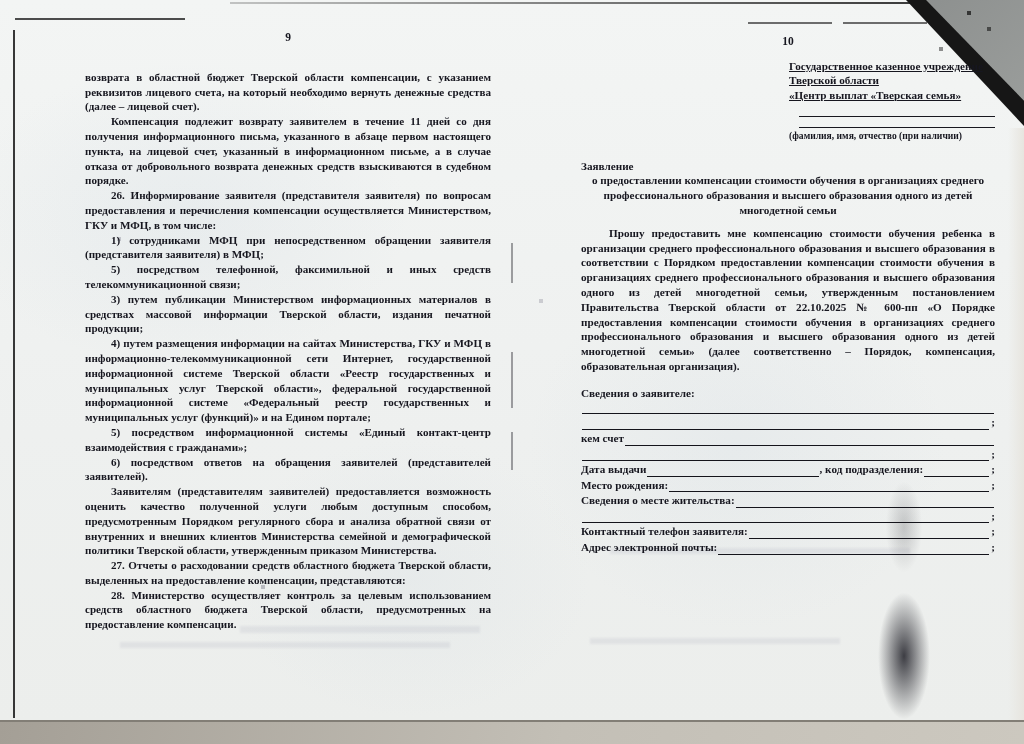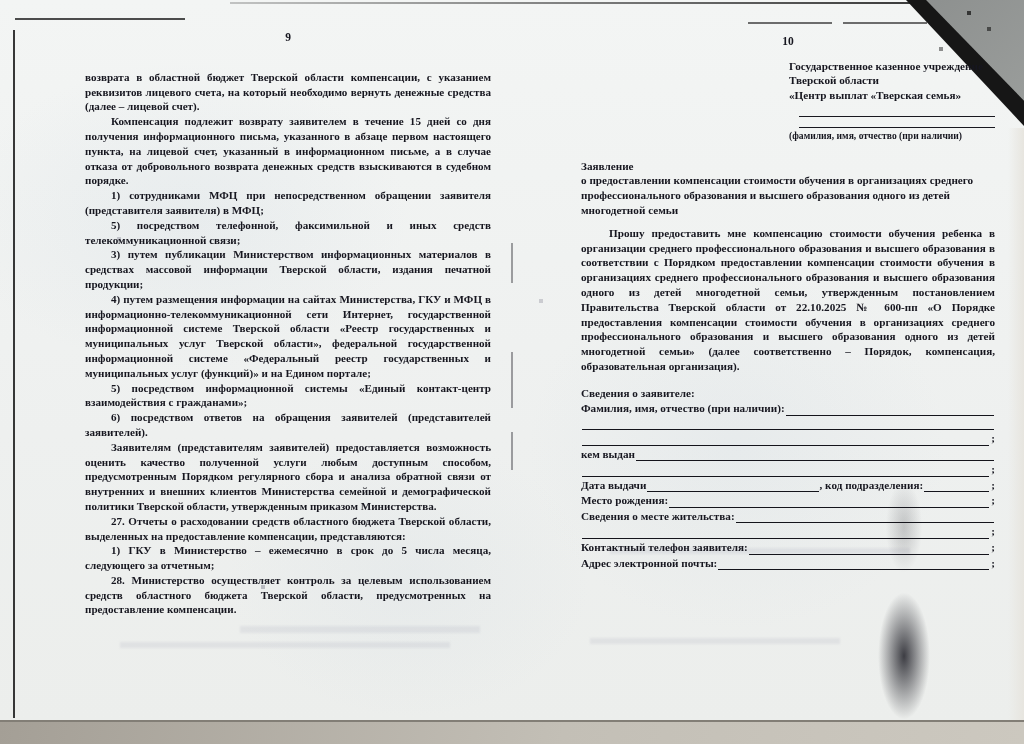--- a/index.html
+++ b/index.html
@@ -58,27 +58,27 @@
   .page-left{left:85px;top:30px;width:406px;font-size:11.1px;line-height:14.8px;}
   .page-right{left:545px;top:34px;width:414px;font-size:11.2px;line-height:14.8px;margin-left:36px;}
   .pagenum{text-align:center;font-size:11.5px;}
   .ptext{margin-top:25px;}
   .par{text-align:justify;text-indent:26px;margin:0;}
   .par.noindent{text-indent:0;}
   
   .appendix{margin:23px 0 0 auto;width:206px;line-height:14.2px;}
   .appendix .ap-title{text-align:left;}
   .appendix .ap-body{text-align:justify;}
-  .org{margin:10px 0 0 auto;width:206px;line-height:14.6px;}
+  .org{margin:10px 0 0 auto;width:206px;line-height:14.6px;text-decoration:underline;}
   .org div{white-space:nowrap;}
   .sigline{margin:13px 0 0 auto;width:196px;height:0;border-top:1.7px solid #18181f;}
   .sigline2{margin-top:10px;}
   .sigcap{margin:2px 0 0 auto;width:206px;font-size:9.6px;line-height:11px;}
   .title{margin-top:18px;text-align:left;}
-  .subtitle{}
+  .subtitle{text-align:center;}
   .bodypar{margin-top:8px;text-align:justify;text-indent:28px;}
   
   .form{margin-top:12px;line-height:14.6px;}
   .frow{display:flex;align-items:flex-end;margin-bottom:1px;}
   .frow .lbl{white-space:nowrap;}
   .fill{flex:1 1 auto;border-bottom:1.7px solid #14141b;height:12px;min-width:8px;margin:0 1px;}
   .f34{flex:0 0 34px;}
   .f42{flex:0 0 42px;}
   .f56{flex:0 0 56px;}
   .f130{flex:1.4 1 80px;}
@@ -103,30 +103,30 @@
 <div class="ghost g1"></div>
 <div class="ghost g2"></div>
 <div class="ghost g3"></div>
 <div class="ghost g4"></div>
 <div class="specks"></div>
 
 <div class="page page-left">
   <div class="pagenum">9</div>
   <div class="ptext">
     <p class="par noindent">возврата в областной бюджет Тверской области компенсации, с указанием реквизитов лицевого счета, на который необходимо вернуть денежные средства (далее – лицевой счет).</p>
-    <p class="par">Компенсация подлежит возврату заявителем в течение 15 дней со дня получения информационного письма, указанного в абзаце первом настоящего пункта, на лицевой счет, указанный в информационном письме, а в случае отказа от добровольного возврата денежных средств взыскиваются в судебном порядке.</p>
+    <p class="par">Компенсация подлежит возврату заявителем в течение 11 дней со дня получения информационного письма, указанного в абзаце первом настоящего пункта, на лицевой счет, указанный в информационном письме, а в случае отказа от добровольного возврата денежных средств взыскиваются в судебном порядке.</p>
+    <p class="par">26. Информирование заявителя (представителя заявителя) по вопросам предоставления и перечисления компенсации осуществляется Министерством, ГКУ и МФЦ, в том числе:</p>
     <p class="par">1) сотрудниками МФЦ при непосредственном обращении заявителя (представителя заявителя) в МФЦ;</p>
     <p class="par">5) посредством телефонной, факсимильной и иных средств телекоммуникационной связи;</p>
     <p class="par">3) путем публикации Министерством информационных материалов в средствах массовой информации Тверской области, издания печатной продукции;</p>
     <p class="par">4) путем размещения информации на сайтах Министерства, ГКУ и МФЦ в информационно-телекоммуникационной сети Интернет, государственной информационной системе Тверской области «Реестр государственных и муниципальных услуг Тверской области», федеральной государственной информационной системе «Федеральный реестр государственных и муниципальных услуг (функций)» и на Едином портале;</p>
     <p class="par">5) посредством информационной системы «Единый контакт-центр взаимодействия с гражданами»;</p>
     <p class="par">6) посредством ответов на обращения заявителей (представителей заявителей).</p>
     <p class="par">Заявителям (представителям заявителей) предоставляется возможность оценить качество полученной услуги любым доступным способом, предусмотренным Порядком регулярного сбора и анализа обратной связи от внутренних и внешних клиентов Министерства семейной и демографической политики Тверской области, утвержденным приказом Министерства.</p>
     <p class="par">27. Отчеты о расходовании средств областного бюджета Тверской области, выделенных на предоставление компенсации, представляются:</p>
-    <p class="par">1) ГКУ в Министерство – ежемесячно в срок до 5 числа месяца, следующего за отчетным;</p>
     <p class="par">28. Министерство осуществляет контроль за целевым использованием средств областного бюджета Тверской области, предусмотренных на предоставление компенсации.</p>
   </div>
 </div>
 
 <div class="page page-right">
   <div class="pagenum">10</div>
 
 
   <div class="org">
     <div>Государственное казенное учреждение</div>
@@ -141,32 +141,28 @@
   <div class="title">Заявление</div>
   <div class="subtitle">о предоставлении компенсации стоимости обучения в организациях среднего профессионального образования и высшего образования одного из детей многодетной семьи</div>
 
   <p class="bodypar">Прошу предоставить мне компенсацию стоимости обучения ребенка в организации среднего профессионального образования и высшего образования в соответствии с Порядком предоставлении компенсации стоимости обучения в организациях среднего профессионального образования и высшего образования одного из детей многодетной семьи, утвержденным постановлением Правительства Тверской области от 22.10.2025 № 600-пп «О Порядке предоставления компенсации стоимости обучения в организациях среднего профессионального образования и высшего образования одного из детей многодетной семьи» (далее соответственно – Порядок, компенсация, образовательная организация).</p>
 
   <div class="form">
     <div class="frow">
       <span class="lbl">Сведения о заявителе:</span>
     </div>
     <div class="frow">
-      <span class="lbl">Фамилия, имя, отчество (при наличии):</span>
-      <span class="fill"></span>
-    </div>
-    <div class="frow">
-      <span class="fill"></span>
-    </div>
-    <div class="frow">
-      <span class="fill"></span>
-      <span class="punct">;</span>
-    </div>
-    <div class="frow">
-      <span class="lbl">кем выдан</span>
+      <span class="fill"></span>
+    </div>
+    <div class="frow">
+      <span class="fill"></span>
+      <span class="punct">;</span>
+    </div>
+    <div class="frow">
+      <span class="lbl">кем счет</span>
       <span class="fill"></span>
     </div>
     <div class="frow">
       <span class="fill"></span>
       <span class="punct">;</span>
     </div>
     <div class="frow">
       <span class="lbl">Дата выдачи</span>
       <span class="fill f130"></span>
       <span class="lbl">, код подразделения:</span>

